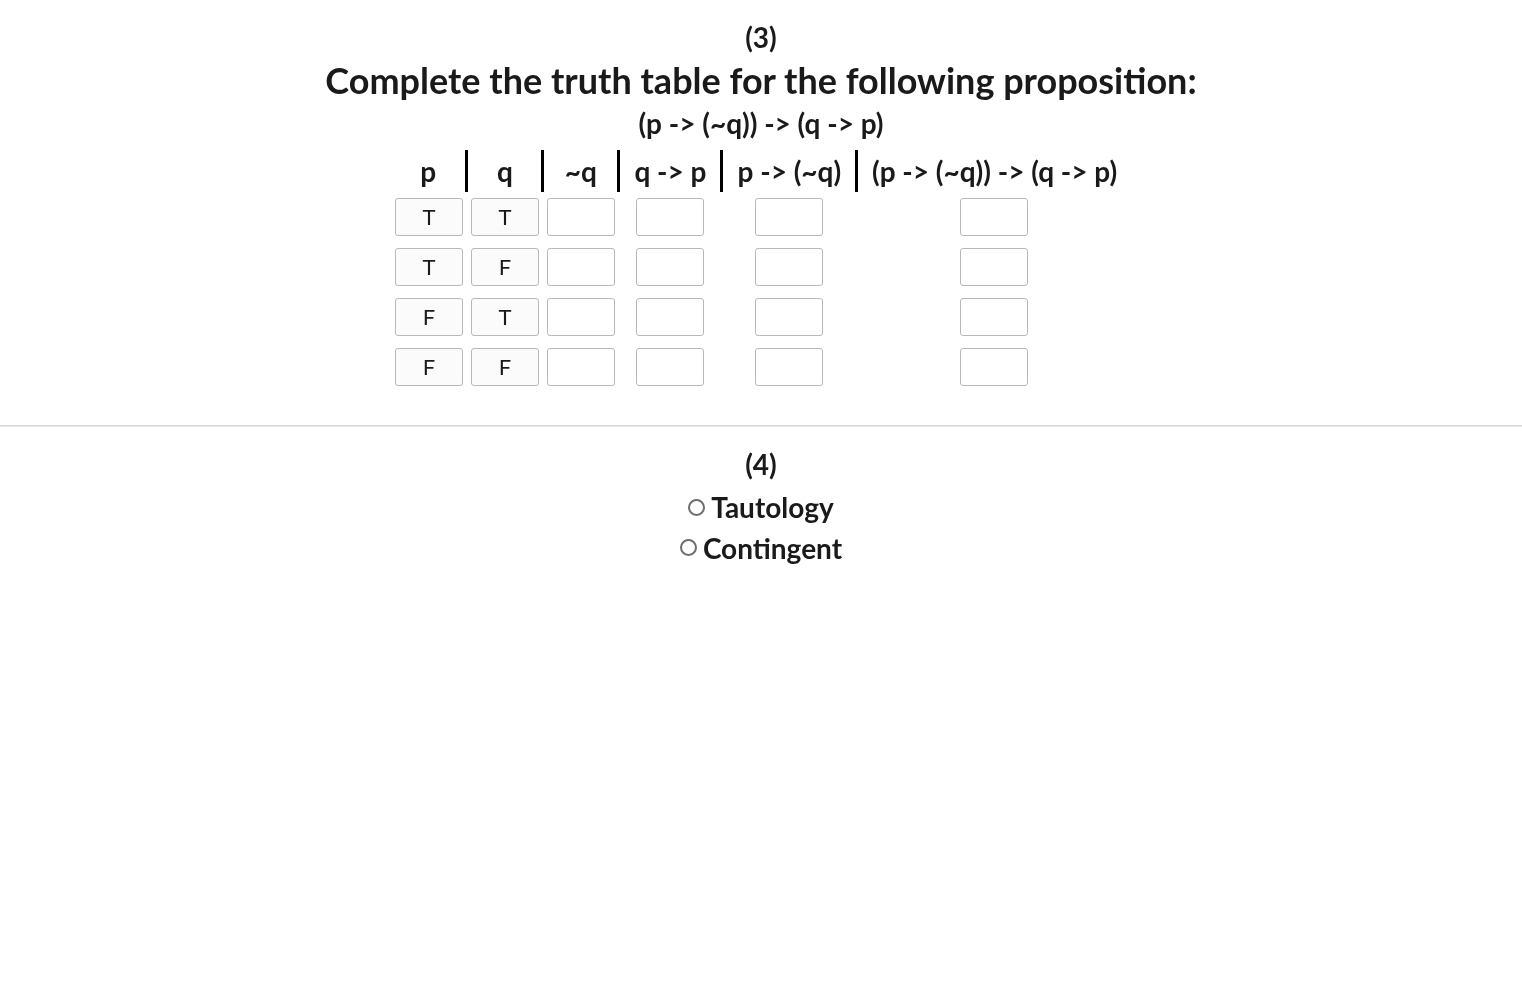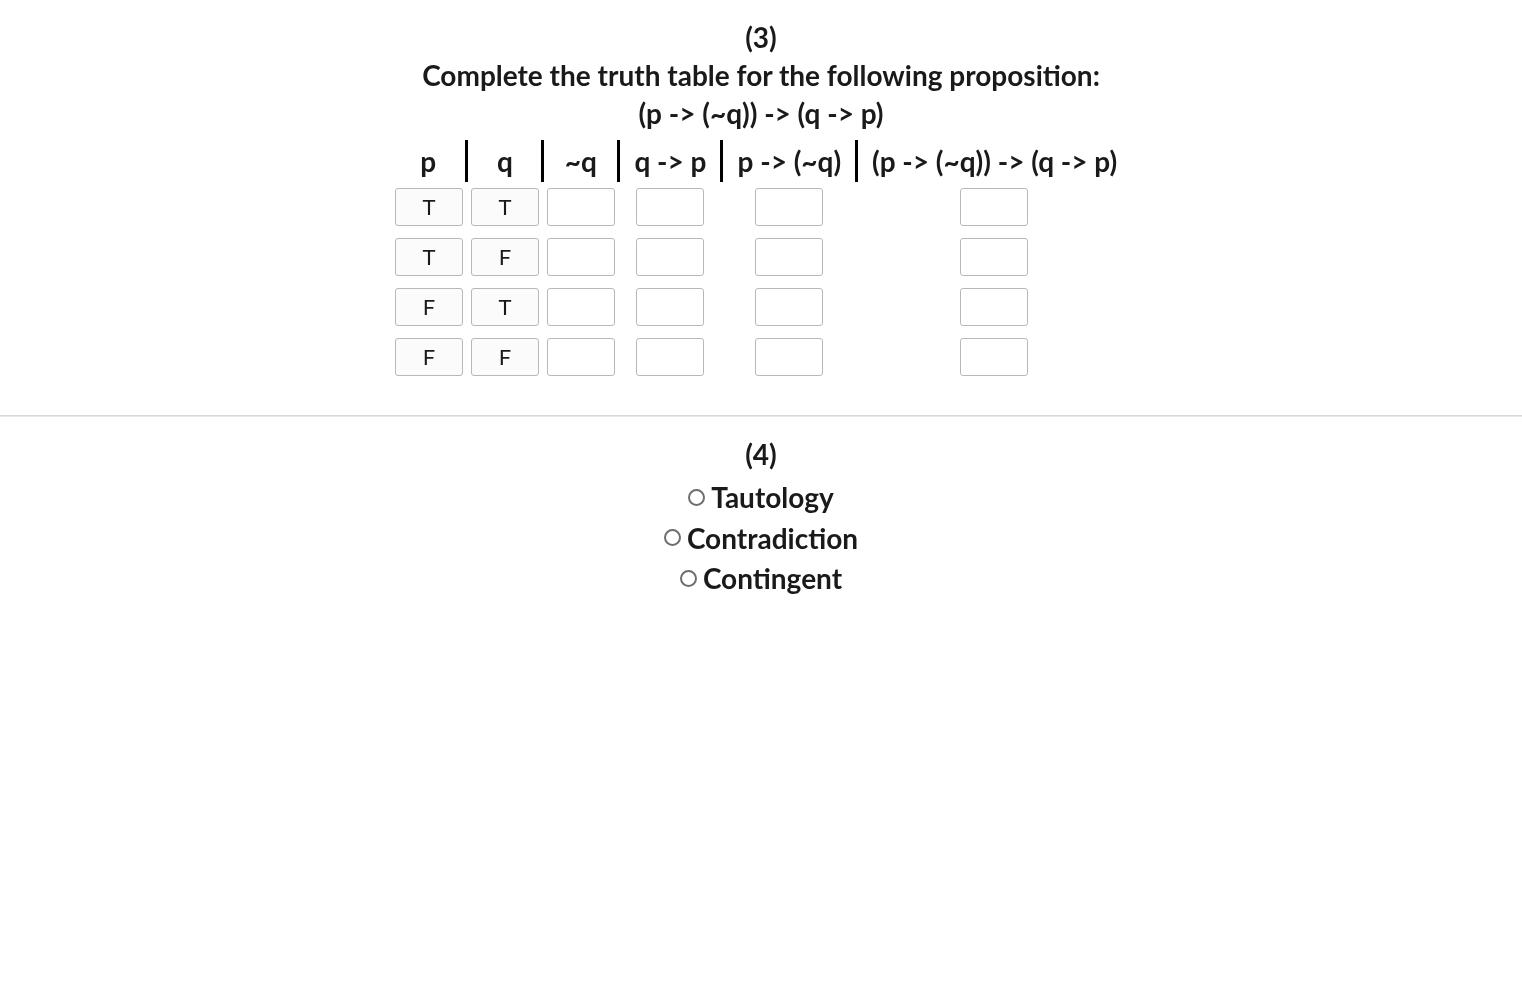--- a/index.html
+++ b/index.html
@@ -16,21 +16,21 @@
     .question-block {
       text-align: center;
       padding: 20px 0 30px 0;
     }
     .question-number {
       font-size: 28px;
       font-weight: 700;
       margin-bottom: 4px;
     }
     .question-text {
-      font-size: 28px;
+      font-size: 36px;
       font-weight: 700;
       margin-bottom: 4px;
     }
     .proposition {
       font-size: 28px;
       font-weight: 700;
       margin-bottom: 10px;
     }
     .truth-table-wrap {
       display: inline-block;
@@ -168,20 +168,16 @@
 
 <div class="question-block">
   <div class="question-number">(4)</div>
   <div class="options-wrap">
     <div class="option-row">
       <span class="radio-circle"></span>
       <span>Tautology</span>
     </div>
     <div class="option-row">
       <span class="radio-circle"></span>
-      <span>Contradiction</span>
-    </div>
-    <div class="option-row">
-      <span class="radio-circle"></span>
       <span>Contingent</span>
     </div>
   </div>
 </div>
 
 </body></html>

